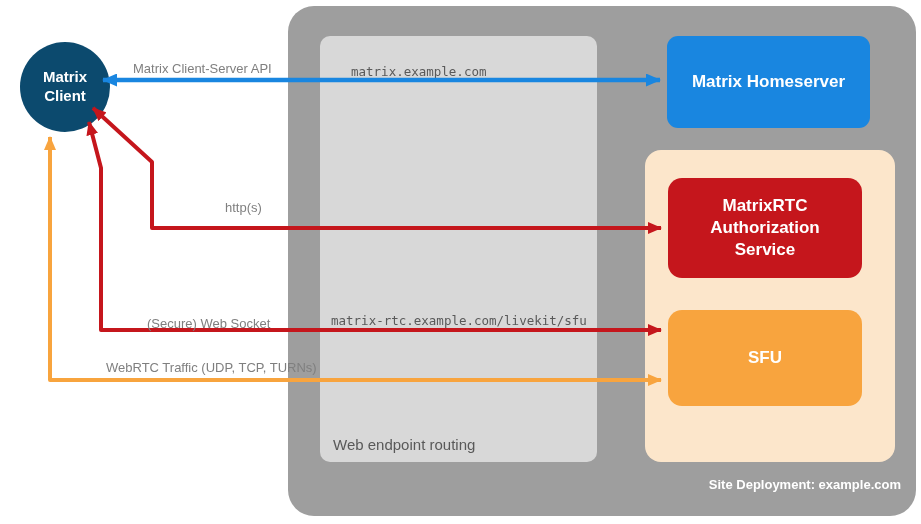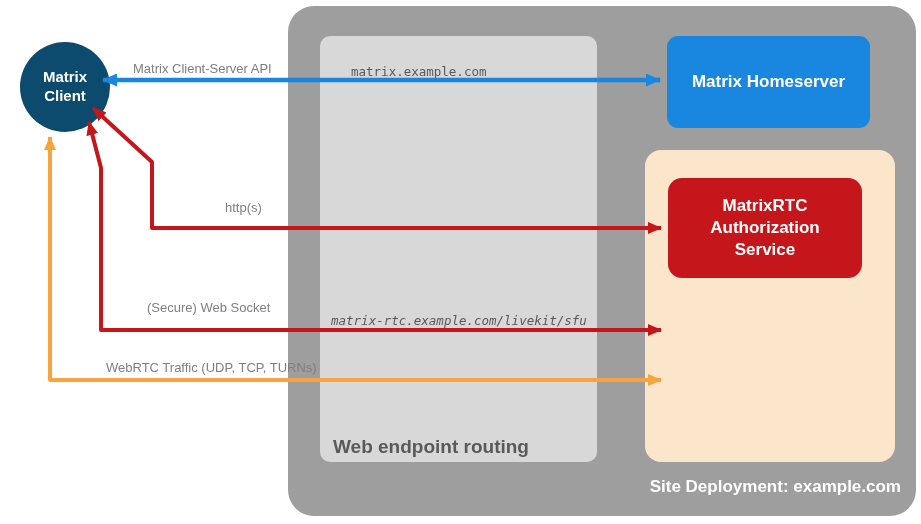--- a/index.html
+++ b/index.html
@@ -12,52 +12,55 @@
 
   .node { position: absolute; display: flex; align-items: center; justify-content: center; text-align: center; color: #ffffff; font-weight: bold; box-sizing: border-box; }
   .client { left: 20px; top: 42px; width: 90px; height: 90px; background: #0c4a6e; border-radius: 50%; font-size: 15px; line-height: 1.25; padding: 0 10px; align-items: center; }
   .homeserver { left: 667px; top: 36px; width: 203px; height: 92px; background: #1986e0; border-radius: 11px; font-size: 17px; }
   .auth { left: 668px; top: 178px; width: 194px; height: 100px; background: #c5161c; border-radius: 14px; font-size: 17px; line-height: 1.3; padding: 0 26px; align-items: center; }
   .sfu { left: 668px; top: 310px; width: 194px; height: 96px; background: #f8a43e; border-radius: 14px; font-size: 17px; }
 
   .endpoint { position: absolute; font-family: "DejaVu Sans Mono", "Liberation Mono", monospace; font-size: 12.5px; color: #595959; white-space: nowrap; }
   .ep-homeserver { left: 312px; top: 64px; margin-left: 39px; }
   .ep-jwt { left: 331px; top: 211px; }
-  .ep-sfu { left: 331px; top: 313px; font-style: italic; }
+  .ep-sfu { left: 331px; top: 313px; }
 
   .arrow-label { position: absolute; font-size: 13px; color: #7f7f7f; white-space: nowrap; }
   .lbl-api { left: 133px; top: 61px; }
   .lbl-https { left: 225px; top: 200px; }
-  .lbl-ws { left: 147px; top: 300px; }
+  .lbl-ws { left: 147px; top: 316px; }
   .lbl-webrtc { left: 62px; top: 360px; margin-left: 44px; }
 
-  .zone-label { position: absolute; font-size: 19px; font-weight: bold; color: #595959; white-space: nowrap; }
+  .zone-label { position: absolute; font-size: 15px; font-weight: normal; color: #595959; white-space: nowrap; }
   .zl-routing { left: 333px; top: 436px; }
   .zl-backend { left: 657px; top: 436px; }
-  .site-label { position: absolute; right: 20px; top: 477px; font-size: 17px; font-weight: bold; color: #ffffff; white-space: nowrap; }
+  .site-label { position: absolute; right: 20px; top: 477px; font-size: 13px; font-weight: bold; color: #ffffff; white-space: nowrap; }
 
   svg.arrows { position: absolute; left: 0; top: 0; pointer-events: none; }
 </style>
 </head>
 <body>
 
 <div class="stage">
 
   <div class="box site-deployment"></div>
   <div class="box web-routing"></div>
   <div class="box backend"></div>
 
   <div class="node client">
     <span>Matrix Client</span>
   </div>
   <div class="node homeserver">
     <span>Matrix Homeserver</span>
   </div>
   <div class="node auth">
     <span>MatrixRTC Authorization Service</span>
+  </div>
+  <div class="node sfu">
+    <span>SFU</span>
   </div>
 
   <div class="endpoint ep-homeserver">matrix.example.com</div>
   <div class="endpoint ep-sfu">matrix-rtc.example.com/livekit/sfu</div>
 
   <svg class="arrows" width="921" height="524" viewBox="0 0 921 524">
     <defs>
       <marker id="ah-blue" markerUnits="userSpaceOnUse" markerWidth="15" markerHeight="13" refX="14" refY="6.5" orient="auto-start-reverse">
         <path d="M0,0 L15,6.5 L0,13 Z" fill="#1986e0"></path>
       </marker>

